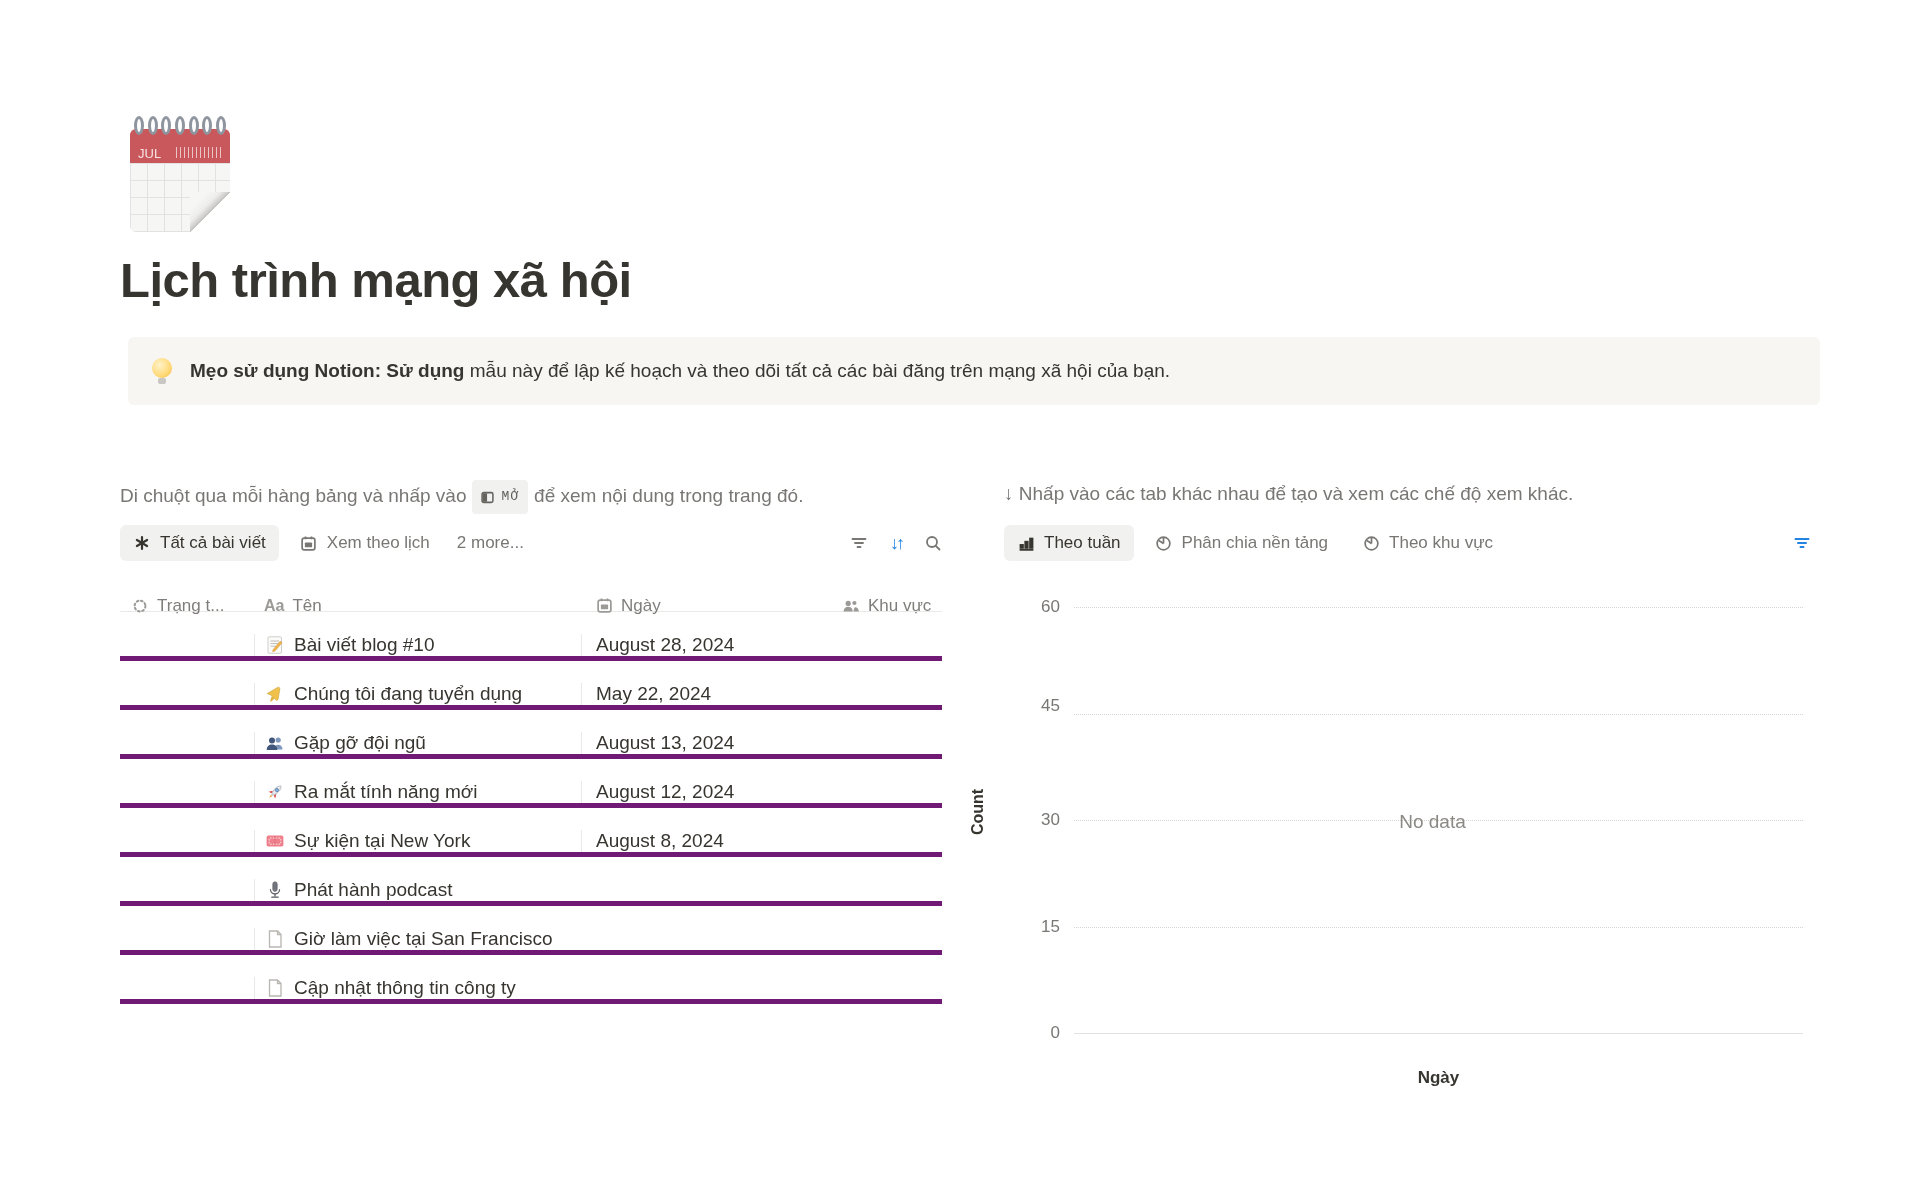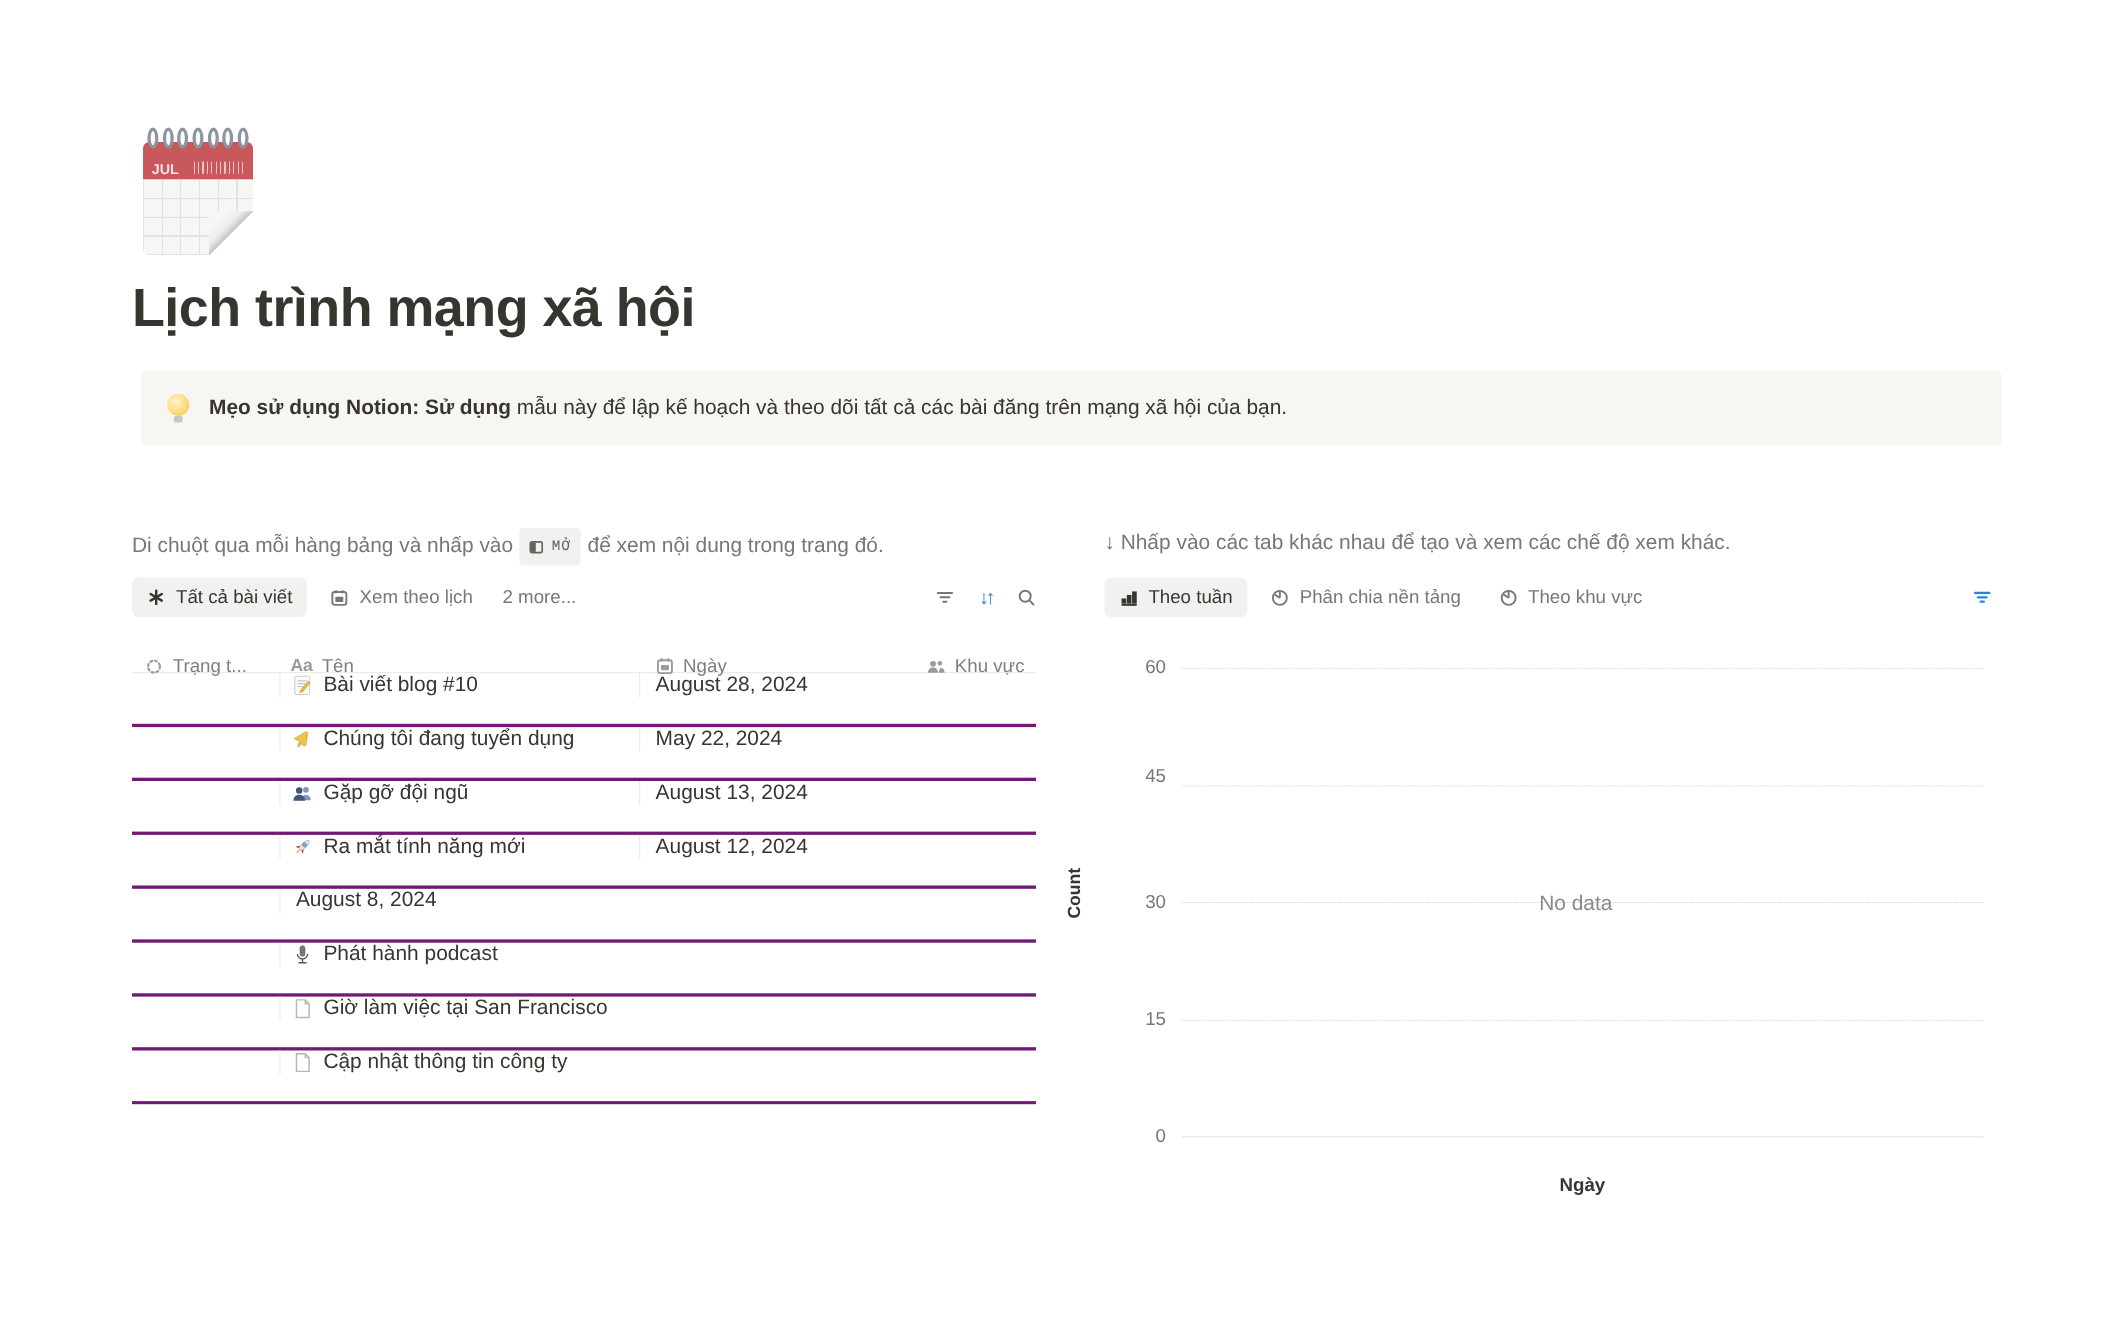--- a/index.html
+++ b/index.html
@@ -6,21 +6,21 @@
   html,body { width:1920px; height:1199px; background:#ffffff; overflow:hidden;
               font-family:"Liberation Sans", sans-serif; color:#37352f; }
 
   
   .cal { position:absolute; left:130px; top:116px; width:100px; height:116px; }
   .cal-rings { position:absolute; top:0; left:4px; right:4px; height:24px; display:flex;
                justify-content:space-between; z-index:3; }
   .cal-rings span { width:10px; height:19px; border:3px solid #8e959e; border-radius:50%;
                     background:#fdfdfd; }
   .cal-top { position:absolute; top:13px; left:0; right:0; height:34px; background:#c8585c;
-             border-radius:6px 6px 0 0; color:#f6e3e3; font-size:13px; font-weight:700;
+             border-radius:6px 6px 0 0; color:#f6e3e3; font-size:13px; font-weight:400;
              display:flex; align-items:flex-end; padding:0 0 2px 8px; z-index:1; }
   .cal-top::after { content:""; position:absolute; right:8px; bottom:5px; width:46px; height:11px;
                     background:repeating-linear-gradient(90deg, rgba(255,255,255,.65) 0 1px, transparent 1px 4px); }
   .cal-body { position:absolute; top:47px; left:0; right:0; bottom:0; background:#f6f6f5;
               border-radius:0 0 6px 6px; overflow:hidden;
               background-image:repeating-linear-gradient(to right,#e2e2e0 0 1px,transparent 1px 17px),
                                repeating-linear-gradient(to bottom,#e2e2e0 0 1px,transparent 1px 17px); }
   .cal-fold { position:absolute; right:0; bottom:0; width:40px; height:40px;
               background:linear-gradient(to top left, #ffffff 49%, #c5c4c2 50%, #ececeb 62%, #f6f6f5 78%); }
 
@@ -57,21 +57,21 @@
   .tab-more { padding:0 6px; }
   .tool-group { margin-left:auto; display:flex; align-items:center; gap:19px; }
   .ticon { display:inline-flex; width:18px; height:18px; align-items:center; justify-content:center; }
   .sort-glyph { color:#2383e2; font-size:18px; font-weight:700; letter-spacing:-3px; }
 
   
   .table { margin-top:8px; width:822px; overflow:hidden; }
   .thead { display:flex; height:40px; align-items:center; border-bottom:1px solid #e9e9e7;
            color:#7f7e7a; font-size:17px; white-space:nowrap; }
   .th { display:flex; align-items:center; gap:8px; overflow:hidden;margin-top:28px; }
-  .trow { display:flex; height:49px; border-bottom:3px solid #701a75; align-items:flex-start; }
+  .trow { display:flex; height:49px; border-bottom:5px solid #701a75; align-items:flex-end; }
   .c  { display:flex; align-items:center; overflow:hidden; }
   .w1 { width:134px; flex:0 0 auto; padding-left:11px; }
   .w2 { width:327px; flex:0 0 auto; padding-left:10px; }
   .w3 { width:247px; flex:0 0 auto; padding-left:14px; }
   .w4 { width:114px; flex:0 0 auto; padding-left:14px; }
   .trow .w2, .trow .w3, .trow .w4 { border-left:1px solid #e9e9e7; }
   .ri { width:20px; height:20px; margin-right:9px; flex:0 0 auto; display:inline-flex; }
   .rtitle { font-size:19px; font-weight:500; color:#37352f; white-space:nowrap; }
   .rdate  { font-size:19px; color:#37352f; white-space:nowrap; }
 
@@ -285,20 +285,30 @@
               </svg>
             </span>
           <span class="rtitle">Ra mắt tính năng mới</span>
         </div>
         <div class="c w3 rdate">August 12, 2024</div>
         <div class="c w4"></div>
       </div>
 
       <div class="trow">
         <div class="c w1"></div>
+        <div class="c w2">
+          <span class="ri">
+              <svg width="20" height="20" viewBox="0 0 20 20">
+                <rect x="1.6" y="4.6" width="16.8" height="11" rx="1.8" fill="#ee7f8b"></rect>
+                <rect x="4.2" y="7" width="11.6" height="6.2" rx="0.8" fill="none" stroke="#ffffff" stroke-width="0.9" stroke-dasharray="1.6 1.2" opacity="0.85"></rect>
+                <line x1="10" y1="5.4" x2="10" y2="14.8" stroke="#d95f6e" stroke-width="0.9" stroke-dasharray="1.4 1.4"></line>
+              </svg>
+            </span>
+          <span class="rtitle">Sự kiện tại New York</span>
+        </div>
         <div class="c w3 rdate">August 8, 2024</div>
         <div class="c w4"></div>
       </div>
 
       <div class="trow">
         <div class="c w1"></div>
         <div class="c w2">
           <span class="ri">
               <svg width="20" height="20" viewBox="0 0 20 20">
                 <rect x="7.8" y="1.8" width="4.4" height="9.6" rx="2.2" fill="#7a7d85" stroke="#55575d" stroke-width="0.6"></rect>

